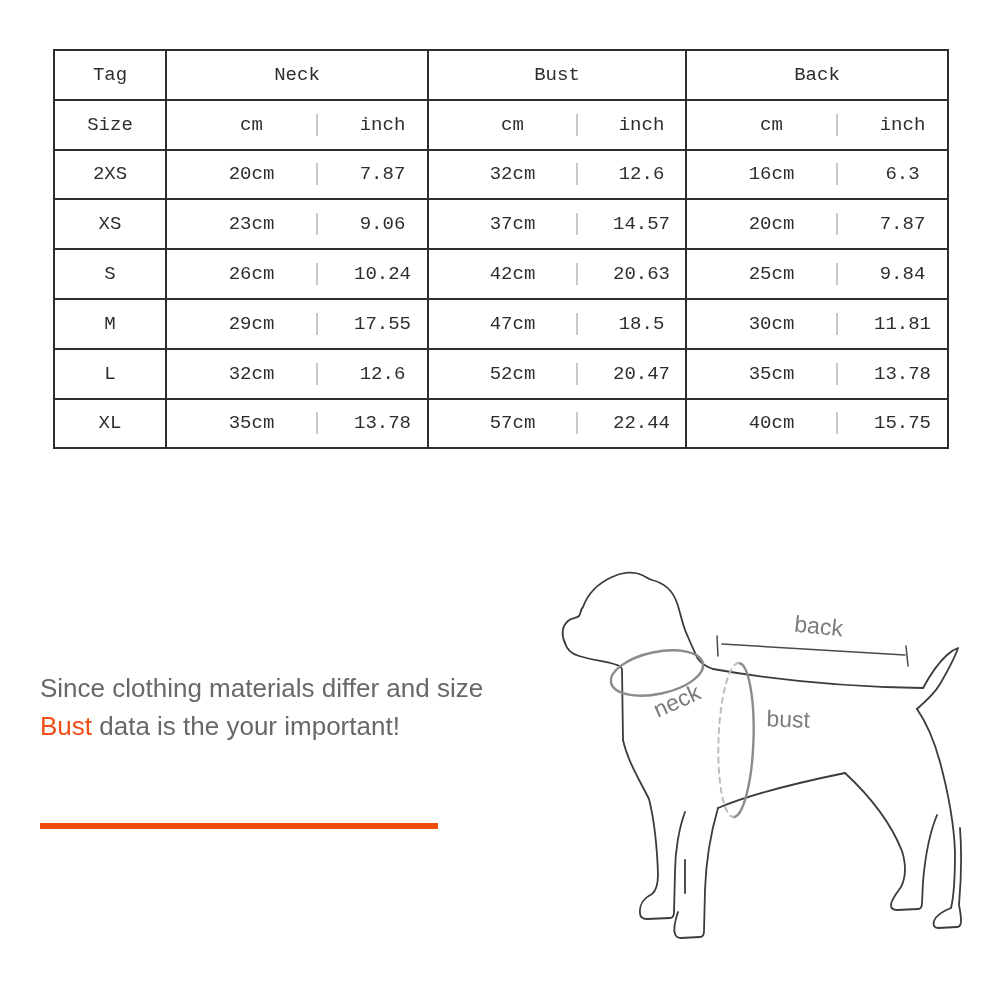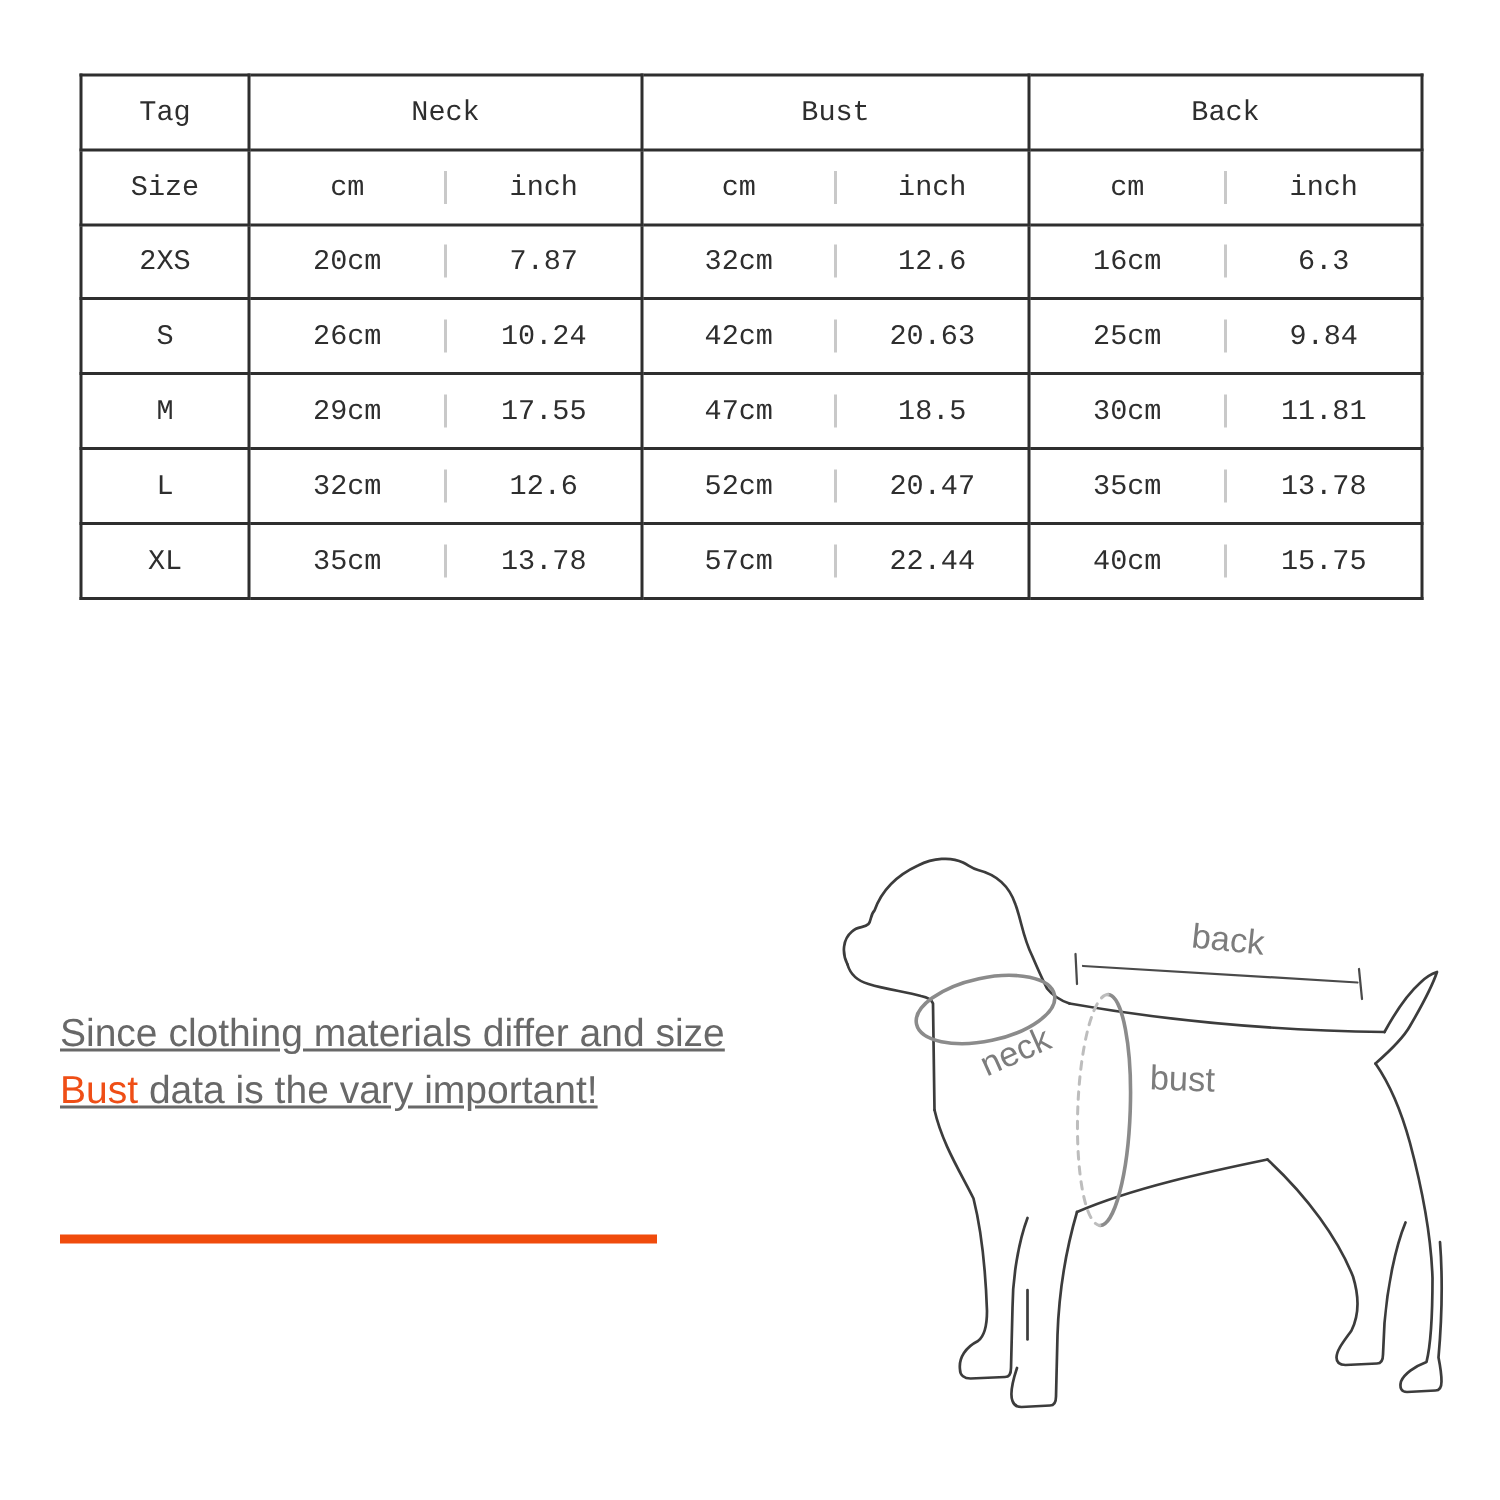--- a/index.html
+++ b/index.html
@@ -5,27 +5,27 @@
   html,body{margin:0;padding:0;background:#ffffff;}
   .page{position:relative;width:1000px;height:944px;background:#ffffff;overflow:hidden;
         font-family:"Liberation Sans", sans-serif;}
 
   
   table.size-table{position:absolute;left:53px;top:49px;width:894px;border-collapse:collapse;
     table-layout:fixed;font-family:"Liberation Mono","DejaVu Sans Mono",monospace;
     font-size:19px;color:#2e2e2e;}
   table.size-table td{border:2px solid #2e2e2e;text-align:center;vertical-align:middle;
     padding:0;height:47.8px;overflow:hidden;}
-  .pair{display:flex;align-items:center;justify-content:center;width:100%;}
+  .pair{display:flex;align-items:center;justify-content:center;width:100%;padding-left:20px;}
   .pair .half{flex:1 1 0;text-align:center;white-space:nowrap;}
   .pair .sep{width:2px;height:22px;background:#c9c9c9;flex:0 0 2px;}
 
   
   .note{position:absolute;left:40px;top:669px;width:500px;font-size:26px;line-height:38px;
-    color:#686868;letter-spacing:0px;text-decoration:underline;}
+    color:#686868;letter-spacing:0px;}
   .note .line{white-space:nowrap;}
   .note .accent{color:#ef4e16;}
   .note-bar{position:absolute;left:40px;top:823px;width:398px;height:6px;background:#f04b0c;}
 
   
   .dog-wrap{position:absolute;left:540px;top:560px;width:440px;height:420px;}
   .sketch{stroke:#3c3c3c;stroke-width:1.8;fill:none;stroke-linecap:round;stroke-linejoin:round;}
   .band{stroke:#8b8b8b;stroke-width:2.4;fill:none;stroke-linecap:round;}
   .band-light{stroke:#bdbdbd;stroke-width:2;fill:none;stroke-dasharray:5 5;stroke-linecap:round;}
   .measure{stroke:#4a4a4a;stroke-width:1.5;fill:none;stroke-linecap:round;}
@@ -93,20 +93,44 @@
           </td>
         <td>
             <div class="pair">
           <span class="half">16cm</span>
           <span class="sep"></span>
           <span class="half">6.3</span>
             </div>
           </td>
       </tr>
 
+      <tr>
+        <td>XS</td>
+        <td>
+            <div class="pair">
+          <span class="half">23cm</span>
+          <span class="sep"></span>
+          <span class="half">9.06</span>
+            </div>
+          </td>
+        <td>
+            <div class="pair">
+          <span class="half">37cm</span>
+          <span class="sep"></span>
+          <span class="half">14.57</span>
+            </div>
+          </td>
+        <td>
+            <div class="pair">
+          <span class="half">20cm</span>
+          <span class="sep"></span>
+          <span class="half">7.87</span>
+            </div>
+          </td>
+      </tr>
 
       <tr>
         <td>S</td>
         <td>
             <div class="pair">
           <span class="half">26cm</span>
           <span class="sep"></span>
           <span class="half">10.24</span>
             </div>
           </td>
@@ -199,21 +223,21 @@
           <span class="half">15.75</span>
             </div>
           </td>
       </tr>
 
     </tbody>
   </table>
 
   <div class="note">
     <div class="line">Since clothing materials differ and size</div>
-    <div class="line"><span class="accent">Bust</span><span> data is the vary important!</span></div>
+    <div class="line"><span class="accent">Bust</span><span> data is the your important!</span></div>
   </div>
   <div class="note-bar"></div>
 
   <div class="dog-wrap">
     <svg width="440" height="420" viewBox="0 0 440 420">
 
       <path class="sketch" d="M25,83 C21,75 22,66 28,61 C32,57 36,59 39,56 C41,54 40,50 43,47
            C48,33 59,23 72,17 C82,12 94,11 102,15 C106,17 108,19 112,20
            C124,23 133,31 137,43 C141,54 142,65 148,77 C151,84 155,93 158,99
            C162,104 167,107 173,109"></path>

